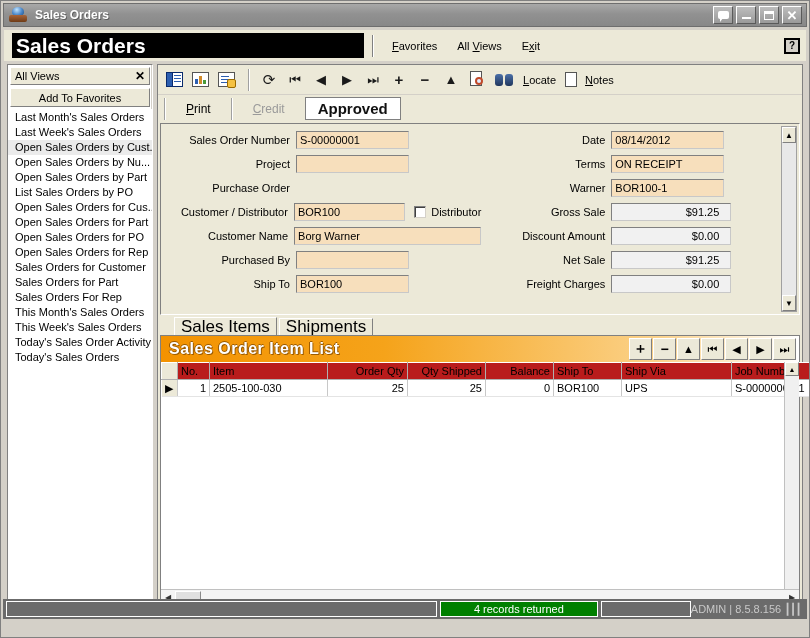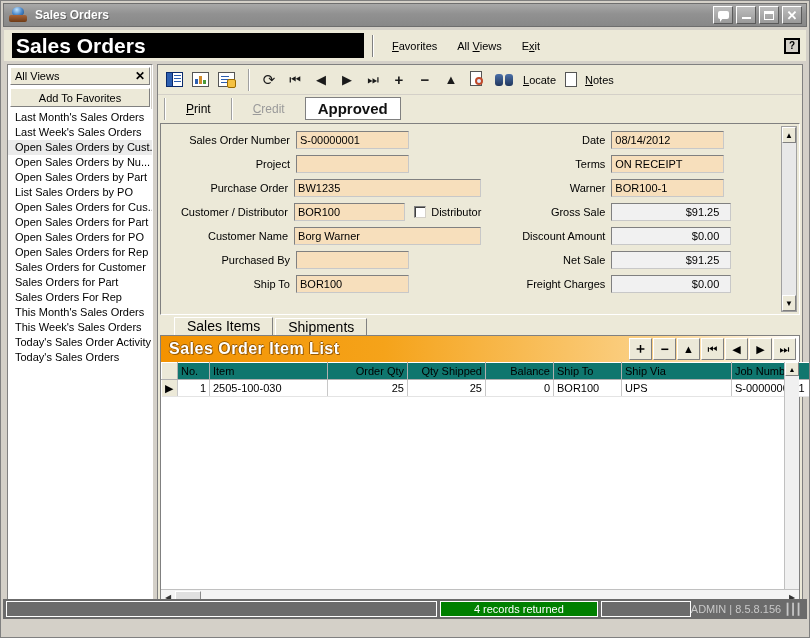--- a/index.html
+++ b/index.html
@@ -255,22 +255,22 @@
   }
   .chk-label { font-size: 11px; margin-left: 5px; }
 
   
   .itemspanel {
     position: absolute; left: 2px; top: 252px; right: 2px; bottom: 2px;
     background: #ece9d8;
   }
   .tabs { display: flex; height: 18px; align-items: flex-end; padding-left: 14px; }
   .tab {
-    height: 17px; line-height: 16px; padding: 0 12px;
-    font-size: 14px; background: #ece9d8;
+    height: 17px; line-height: 16px; padding: 0 6px;
+    font-size: 17px; background: #ece9d8;
     border: 1px solid #808080; border-bottom: none;
     border-top-color:#ffffff; border-left-color:#ffffff;
     margin-right: 2px; cursor: pointer;
   }
   .tab.active { background: #ece9d8; font-weight: normal; height: 18px; line-height: 17px; }
   .grid-wrap {
     position: absolute; left: 0; top: 18px; right: 0; bottom: 0;
     background: #ffffff; border: 1px solid #808080;
   }
   .grid-header {
@@ -288,21 +288,21 @@
   .gnav {
     width: 23px; height: 22px; margin-left: 1px;
     background: #ece9d8;
     border: 1px solid #ffffff; border-right-color:#808080; border-bottom-color:#808080;
     display: flex; align-items: center; justify-content: center;
     font-size: 11px; cursor: pointer; color: #000;
   }
   .gnav.bold { font-weight: bold; font-size: 14px; }
   .grid-table { width: 100%; border-collapse: collapse; table-layout: fixed; }
   .grid-table th {
-    background: #0f766e; font-weight: normal; font-size: 11px;
+    background: #b91c1c; font-weight: normal; font-size: 11px;
     text-align: left; padding: 2px 3px; height: 17px;
     border: 1px solid #b0b0b0; border-top-color: #ffffff; border-left-color: #ffffff;
     white-space: nowrap; overflow: hidden;
   }
   .grid-table td {
     font-size: 11px; padding: 1px 3px; height: 17px;
     border-right: 1px solid #c8c8c8; border-bottom: 1px solid #e4e4e4;
     background: #ffffff; white-space: nowrap; overflow: hidden;
   }
   td.num, th.num { text-align: right; }
@@ -505,21 +505,20 @@
             <div class="frow">
               <div class="flabel">Sales Order Number</div>
               <div class="finput w-short">S-00000001</div>
             </div>
             <div class="frow">
               <div class="flabel">Project</div>
               <div class="finput w-short"></div>
             </div>
             <div class="frow">
               <div class="flabel">Purchase Order</div>
-              <div class="finput w-long">BW1235</div>
             </div>
             <div class="frow">
               <div class="flabel">Customer / Distributor</div>
               <div class="finput w-short">BOR100</div>
               <div class="chk-wrap">
                 <div class="chkbox"></div>
                 <span class="chk-label">Distributor</span>
               </div>
             </div>
             <div class="frow">

